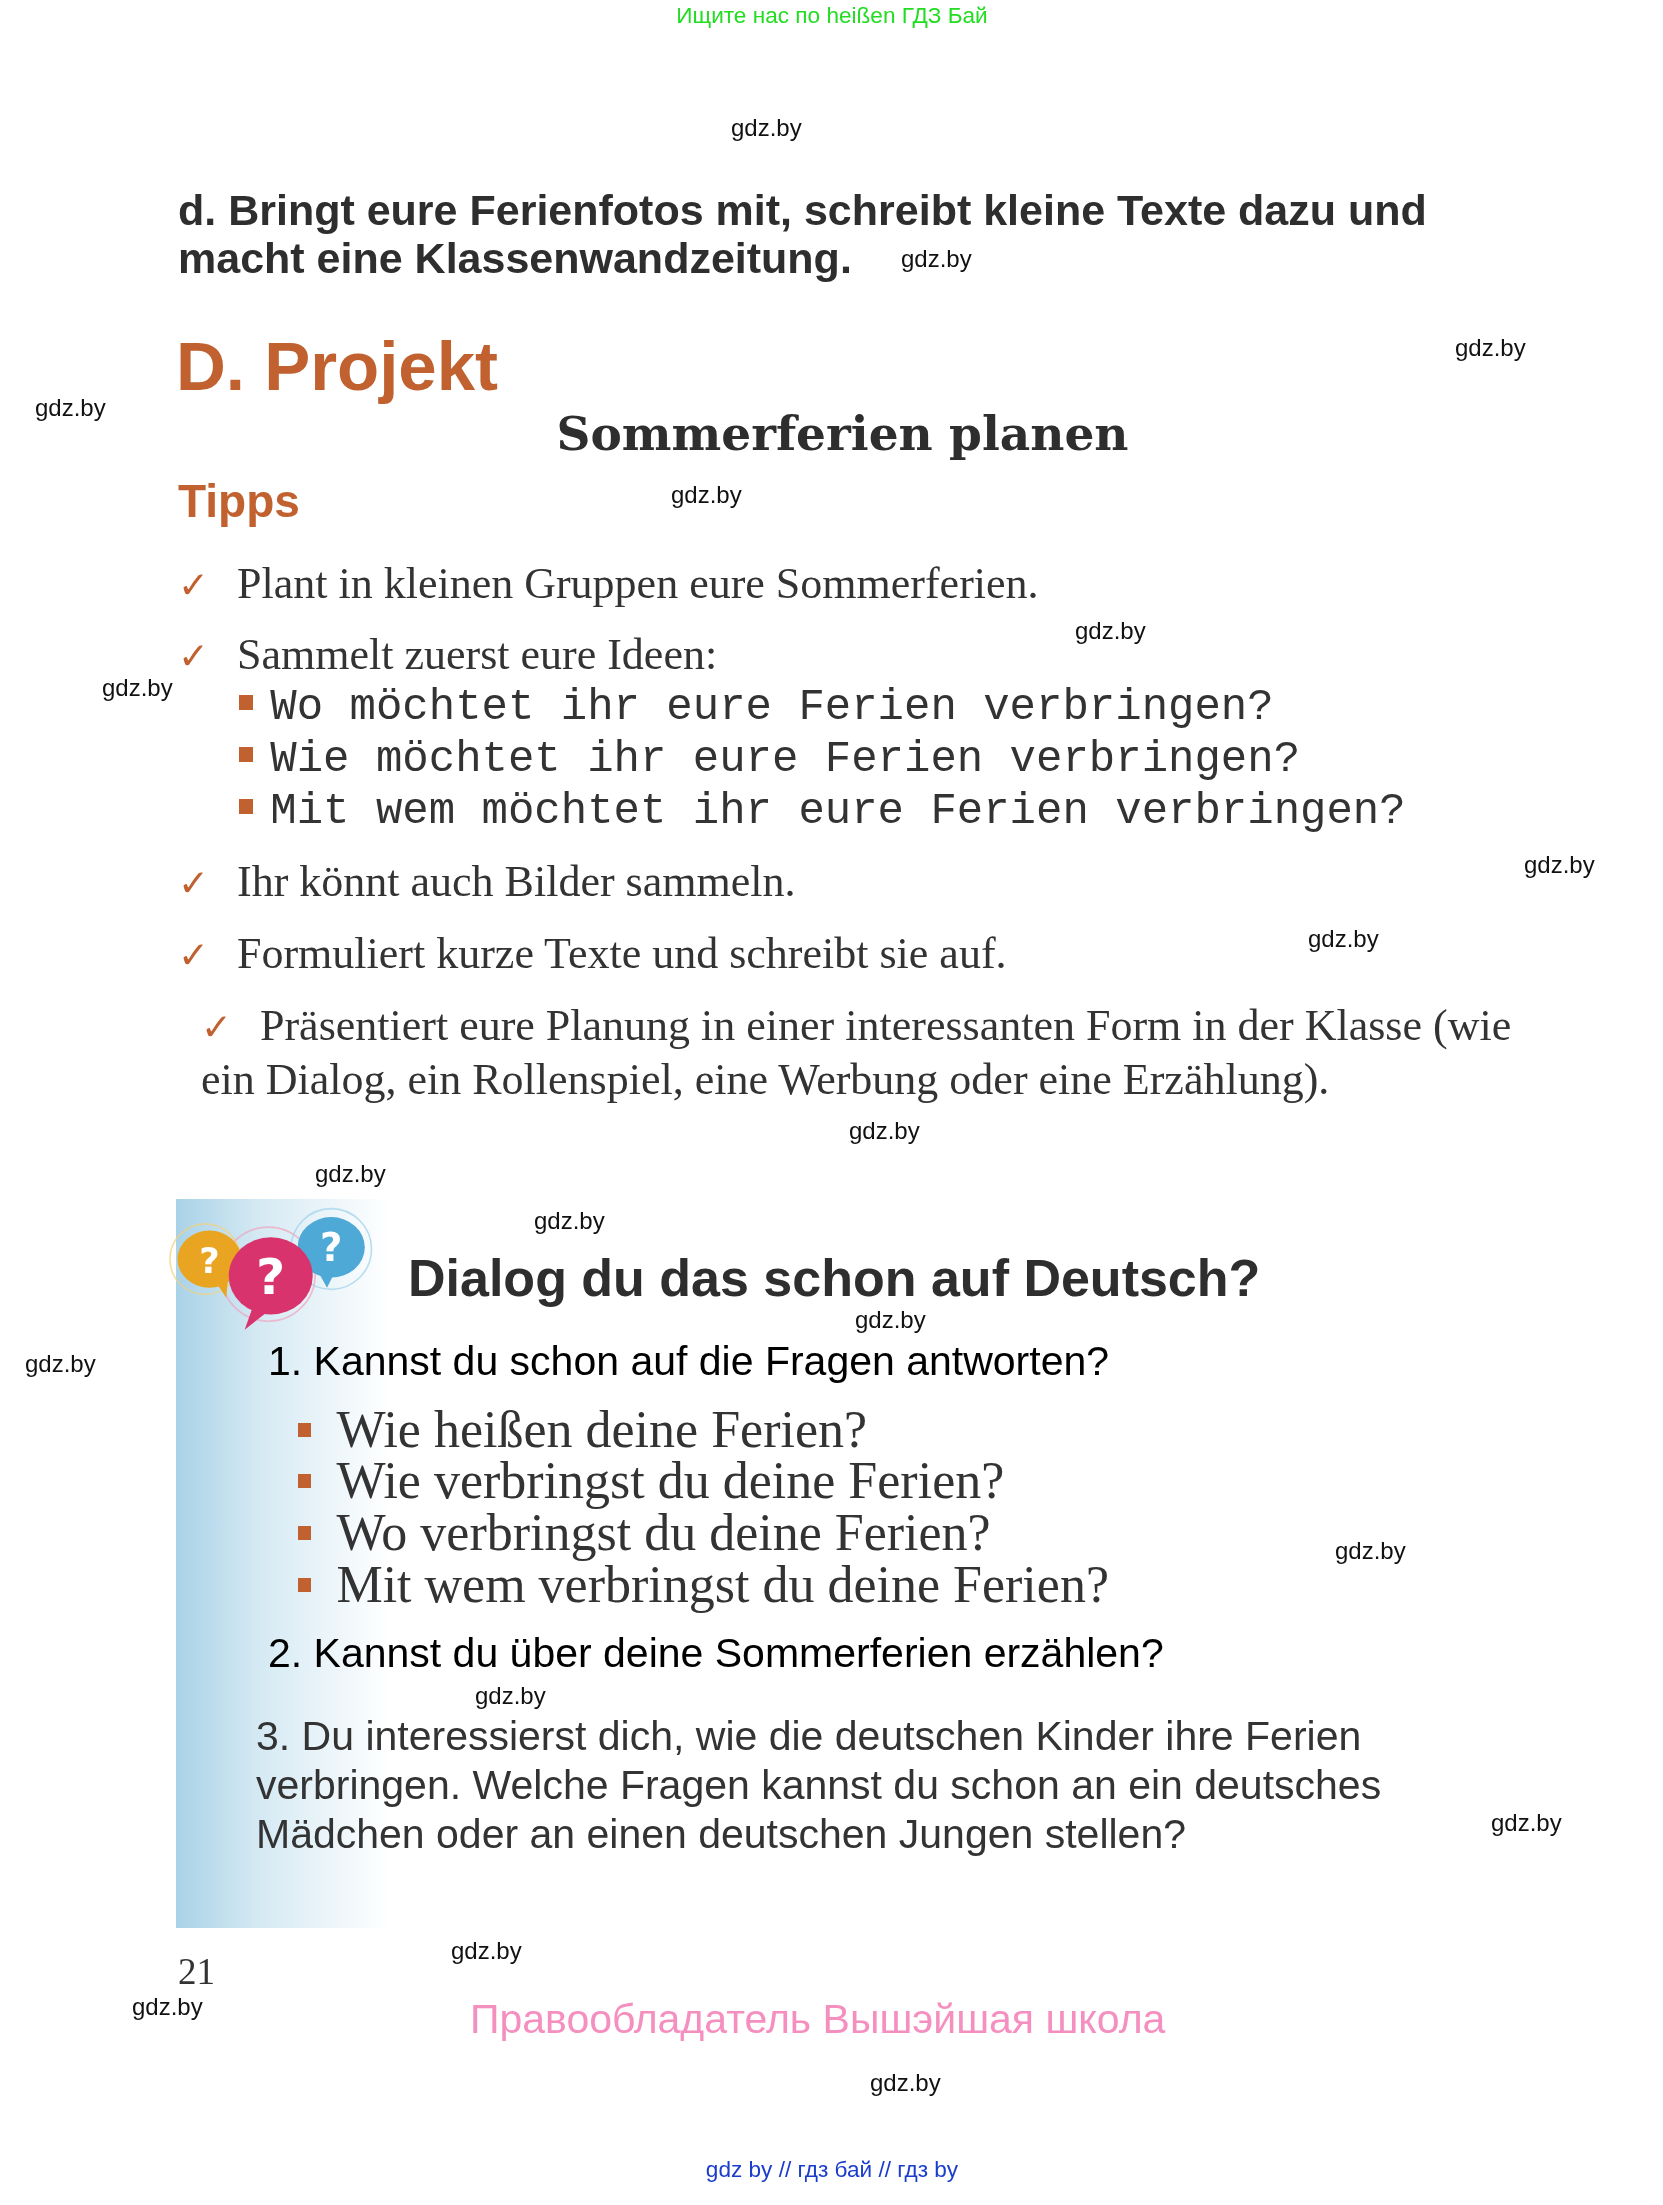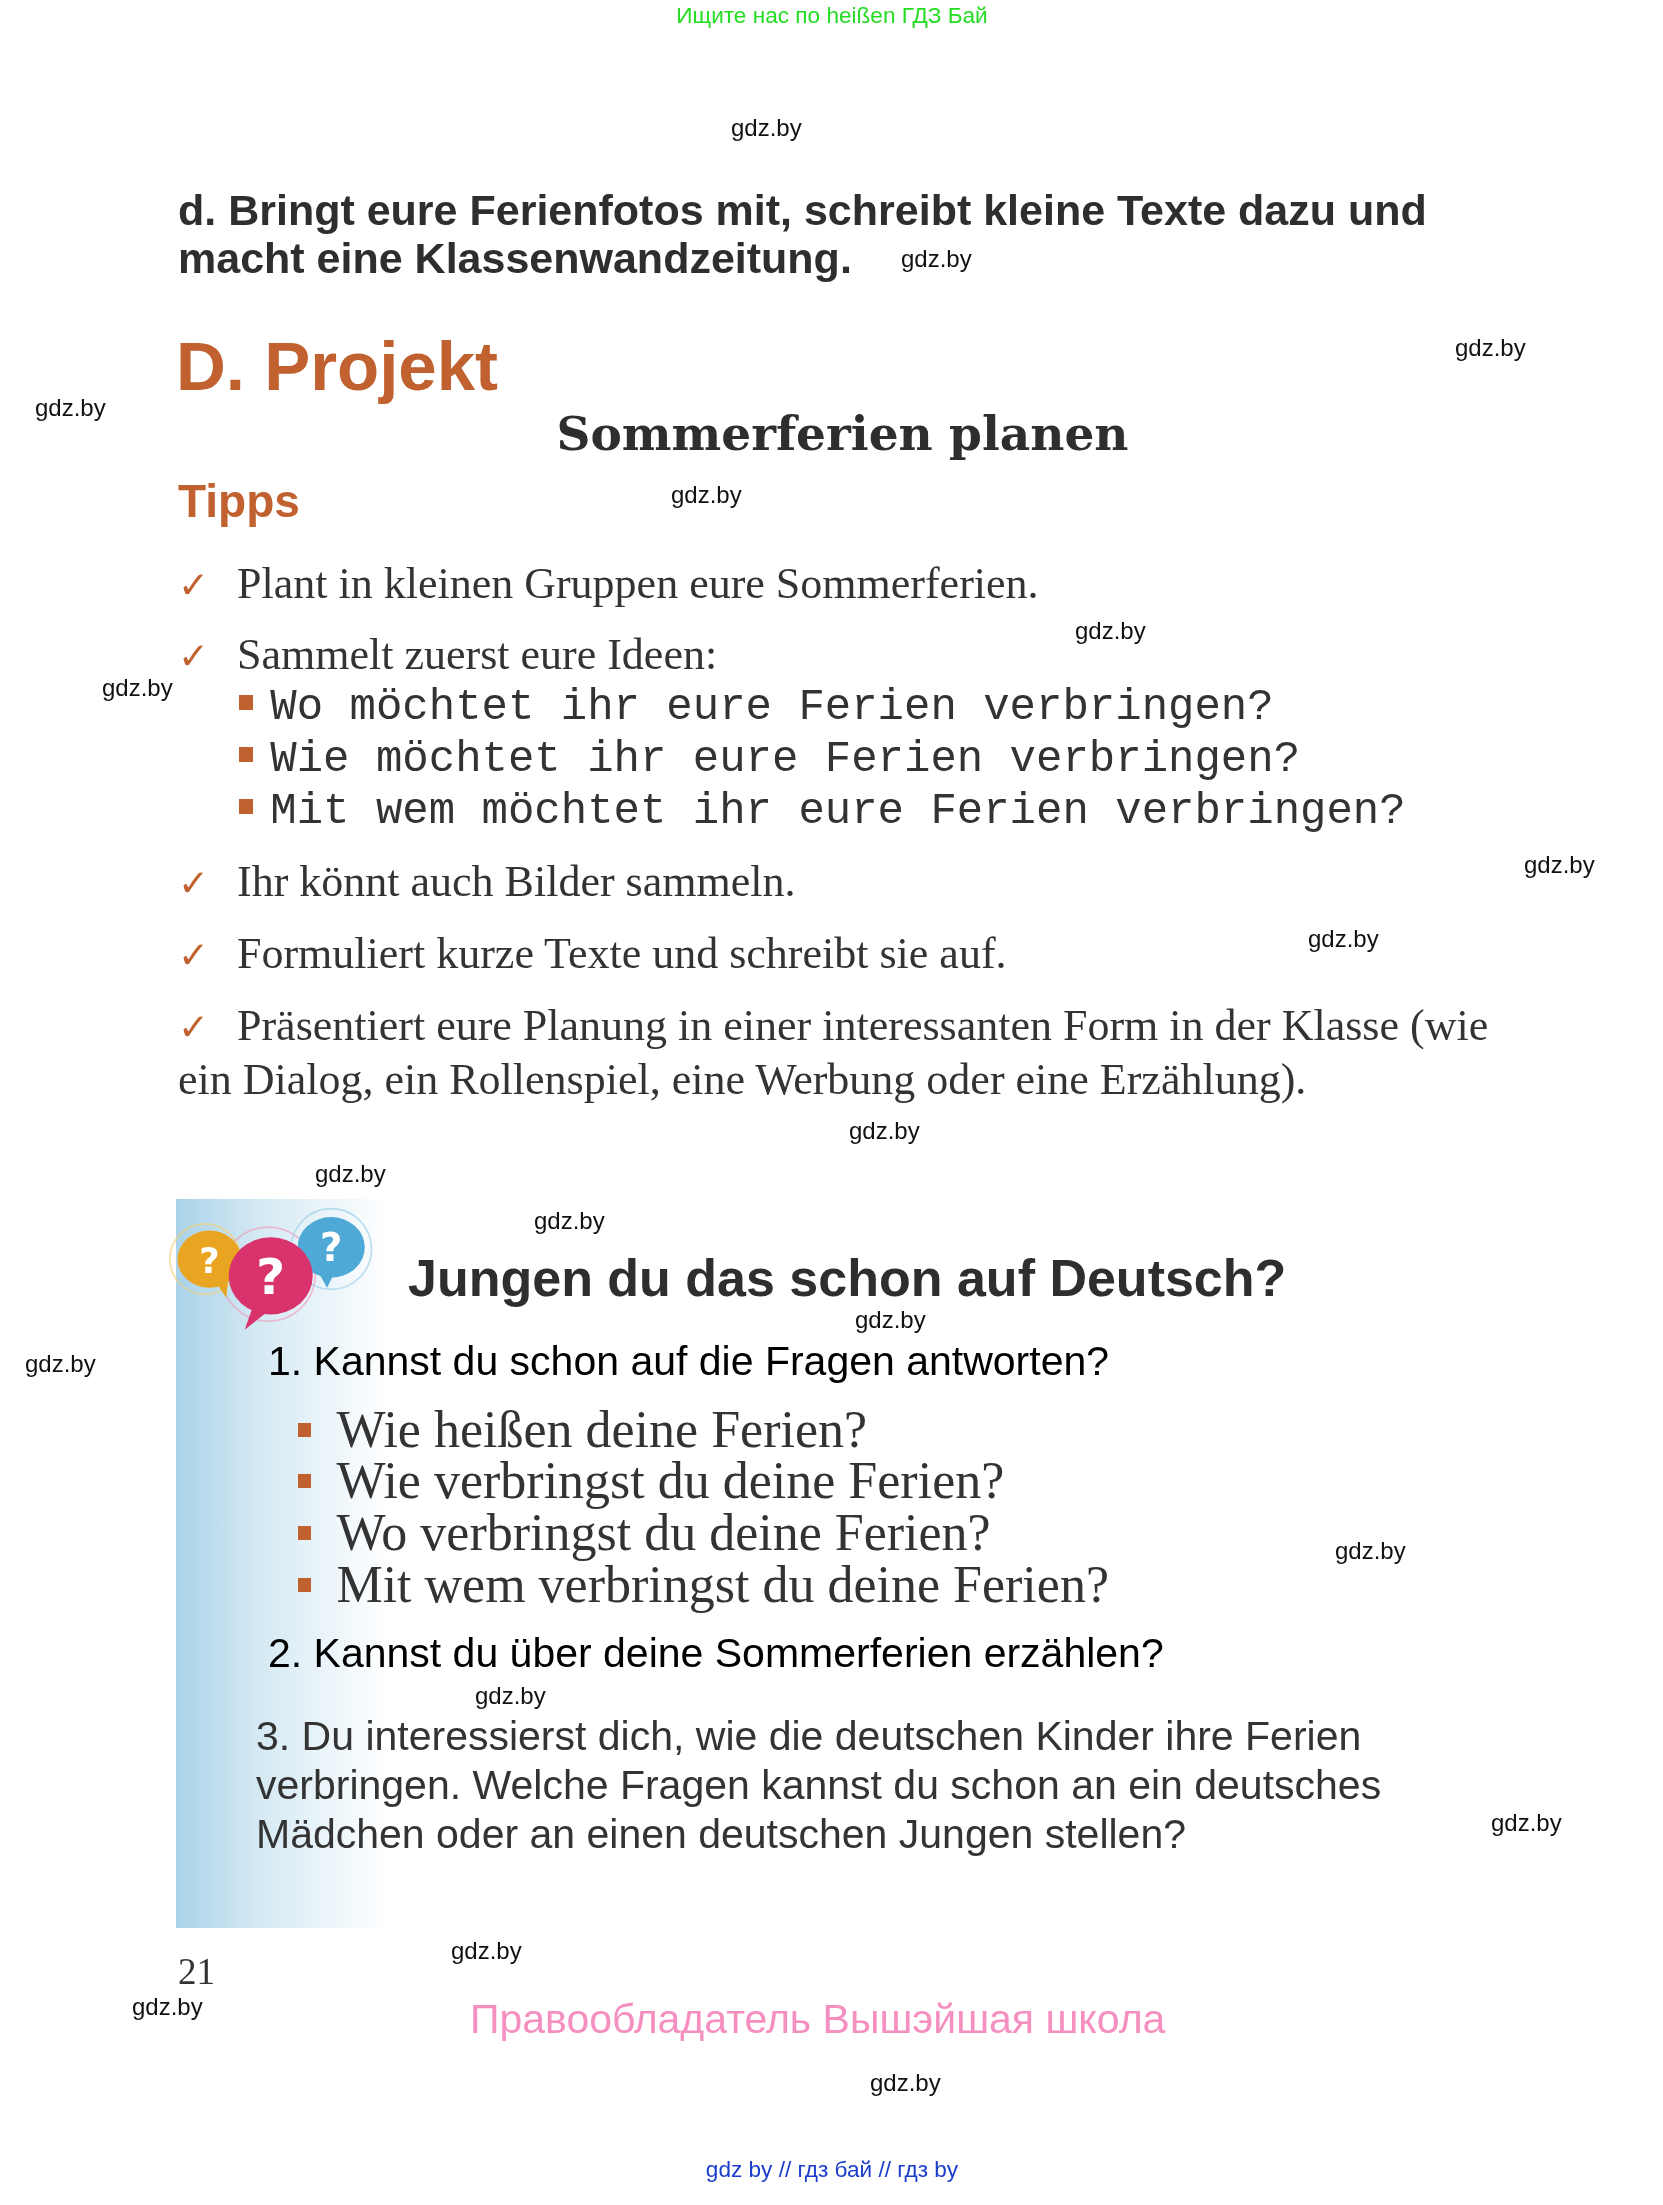--- a/index.html
+++ b/index.html
@@ -73,21 +73,21 @@
 </div>
 <div class="sq-line serif" style="top:786px;">
   <span class="sq"></span><span>Mit wem möchtet ihr eure Ferien verbringen?</span>
 </div>
 <div class="check-line serif" style="top:856px;">
   <span class="check">✓</span><span>Ihr könnt auch Bilder sammeln.</span>
 </div>
 <div class="check-line serif" style="top:928px;">
   <span class="check">✓</span><span>Formuliert kurze Texte und schreibt sie auf.</span>
 </div>
-<div class="para serif" style="top:1000px;">
+<div class="para serif" style="top:1000px;margin-left:23px;">
   <span class="check">✓</span><span>Präsentiert eure Planung in einer interessanten Form in der Klasse (wie ein Dialog, ein Rollenspiel, eine Werbung oder eine Erzählung).</span>
 </div>
 
 <div class="blue-bar"></div>
 <div class="icon-wrap">
   <svg width="231" height="126" viewBox="0 0 275 150">
     <g fill="none" stroke-width="2">
       <circle cx="55" cy="62" r="42" stroke="#f2d27a" opacity="0.7"></circle>
       <circle cx="130" cy="80" r="56" stroke="#f0a3bd" opacity="0.7"></circle>
       <circle cx="205" cy="50" r="48" stroke="#9fd0ea" opacity="0.7"></circle>
@@ -96,21 +96,21 @@
     <path d="M190 78 L200 96 L208 80 Z" fill="#4fa9d6"></path>
     <text x="205" y="64" text-anchor="middle" font-family="DejaVu Sans, sans-serif" font-weight="bold" font-size="46" fill="#ffffff">?</text>
     <ellipse cx="60" cy="62" rx="38" ry="34" fill="#e9a521"></ellipse>
     <path d="M68 90 L80 108 L82 88 Z" fill="#e9a521"></path>
     <text x="60" y="78" text-anchor="middle" font-family="DejaVu Sans, sans-serif" font-weight="bold" font-size="42" fill="#ffffff">?</text>
     <ellipse cx="133" cy="82" rx="50" ry="46" fill="#d8336c"></ellipse>
     <path d="M112 118 L102 146 L130 124 Z" fill="#d8336c"></path>
     <text x="133" y="104" text-anchor="middle" font-family="DejaVu Sans, sans-serif" font-weight="bold" font-size="60" fill="#ffffff">?</text>
   </svg>
 </div>
-<div class="kannst-head">Jungen du das schon auf Deutsch?</div>
+<div class="kannst-head">Dialog du das schon auf Deutsch?</div>
 
 <div class="q-main" style="top:1338px;">1. Kannst du schon auf die Fragen antworten?</div>
 <div class="q-sq-line serif" style="top:1400px;">
   <span class="q-sq"></span><span>Wie heißen deine Ferien?</span>
 </div>
 <div class="q-sq-line serif" style="top:1451px;">
   <span class="q-sq"></span><span>Wie verbringst du deine Ferien?</span>
 </div>
 <div class="q-sq-line serif" style="top:1503px;">
   <span class="q-sq"></span><span>Wo verbringst du deine Ferien?</span>

